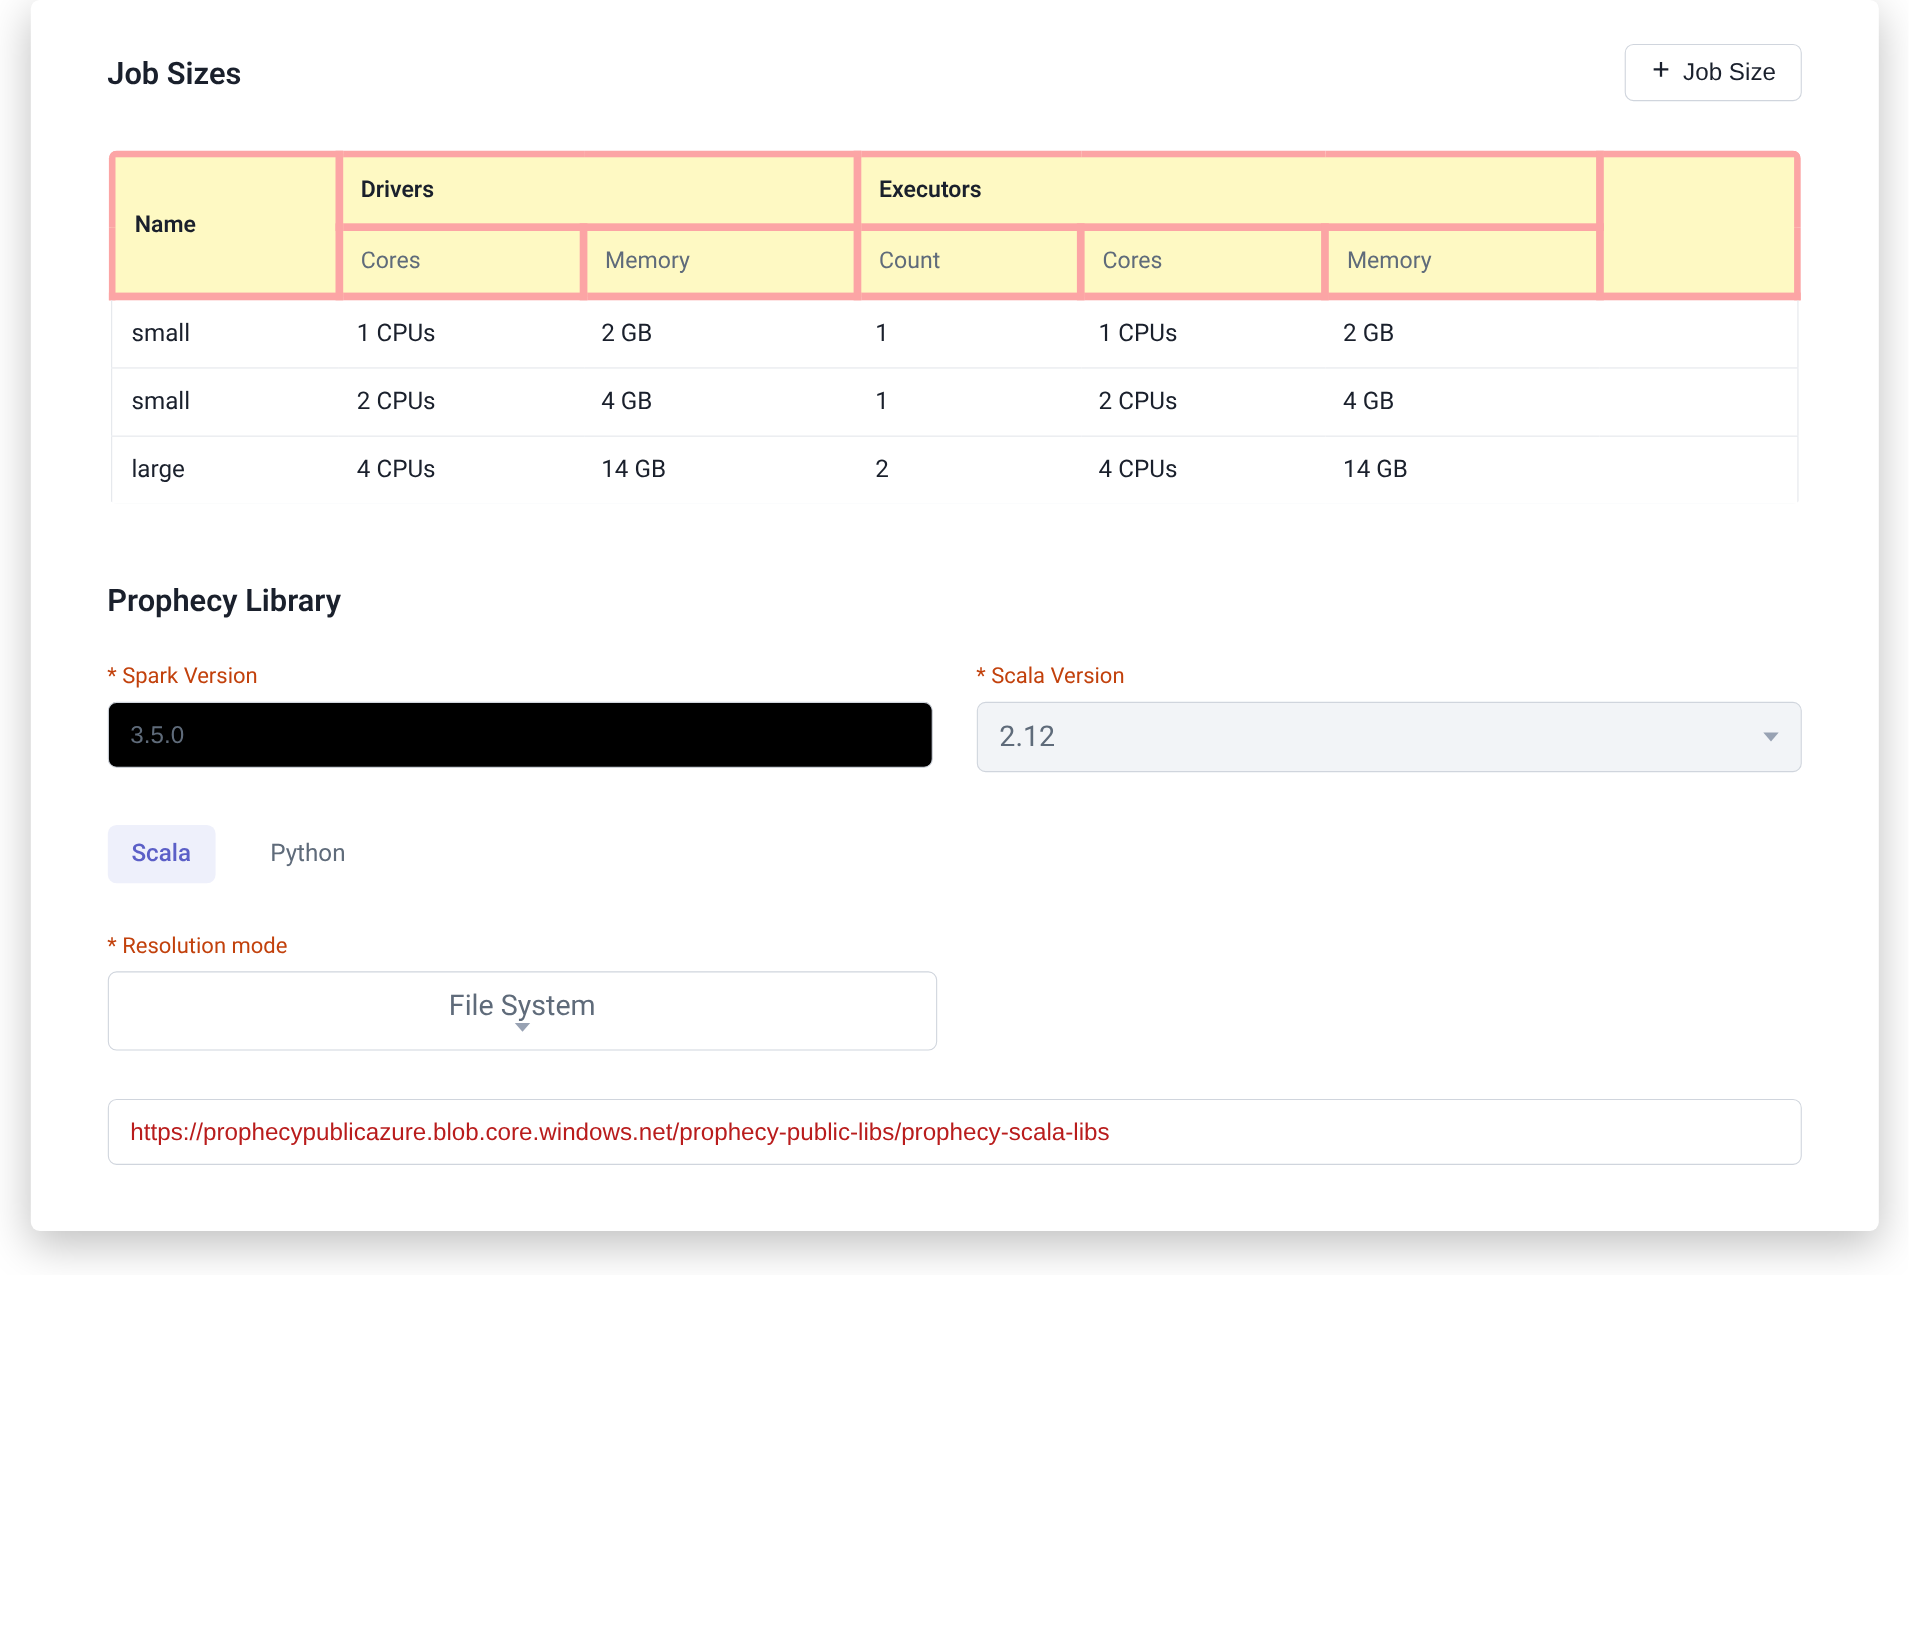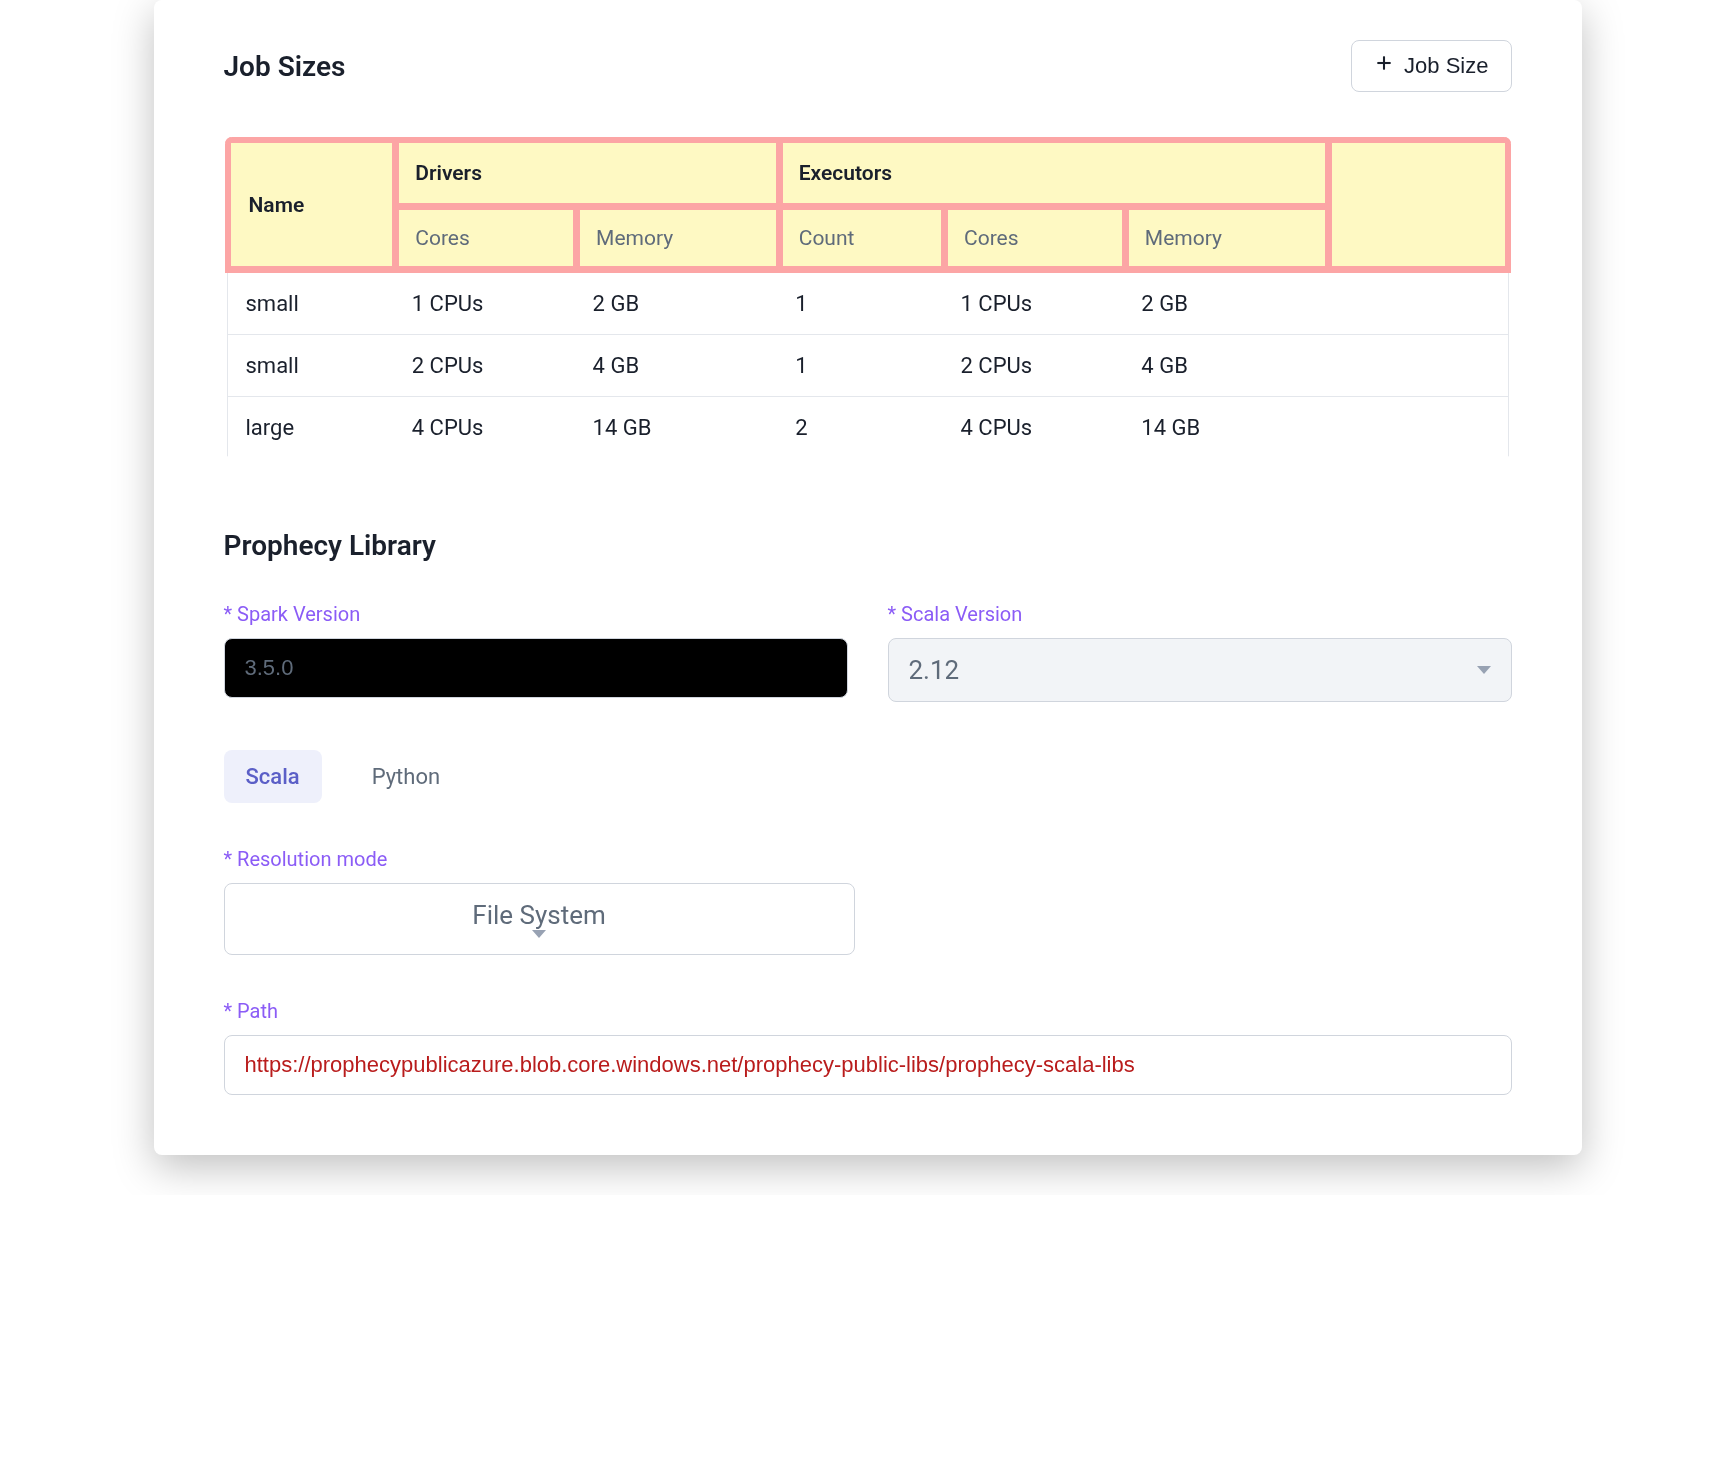--- a/index.html
+++ b/index.html
@@ -6,21 +6,21 @@
   body {
     font-family: -apple-system, BlinkMacSystemFont, "Segoe UI", Roboto, "Helvetica Neue", Arial, sans-serif;
     background: #fff;
     padding: 0;
   }
   .card {
     background: #fff;
     border-radius: 8px;
     box-shadow: 0 12px 40px rgba(0,0,0,0.25);
     margin: 0 auto 40px auto;
-    width: 1428px;
+    width: 1680px;
     padding: 40px 70px 60px 70px;
   }
   .section-header {
     display: flex;
     justify-content: space-between;
     align-items: center;
     margin-bottom: 44px;
   }
   .section-title {
     font-size: 28px;
@@ -74,21 +74,21 @@
     padding: 18px 16px;
     color: #1a202c;
     border-top: 1px solid #e4e7ec;
   }
   table.job-sizes .name-col { padding-left: 18px; }
   table.job-sizes .actions-col { width: 180px; }
   .form-row { display: flex; gap: 40px; }
   .form-col { flex: 1; }
   .form-label {
     font-size: 20px;
-    color: #8b5cf6;
+    color: #c2410c;
     margin-bottom: 12px;
     display: block;
   }
   .input-text {
     width: 100%;
     border: 1px solid #d0d5dd;
     border-radius: 8px;
     padding: 16px 20px;
     font-size: 22px;
     color: #5f6b7a;
@@ -224,17 +224,16 @@
 
   <div class="half">
     <label class="form-label">* Resolution mode</label>
     <div class="select white">
       <span>File System</span>
       <span class="caret"></span>
     </div>
   </div>
 
   <div class="mt">
-    <label class="form-label">* Path</label>
     <input class="input-text white" type="text" value="https://prophecypublicazure.blob.core.windows.net/prophecy-public-libs/prophecy-scala-libs" style="">
   </div>
 
 </div>
 
 </body></html>

